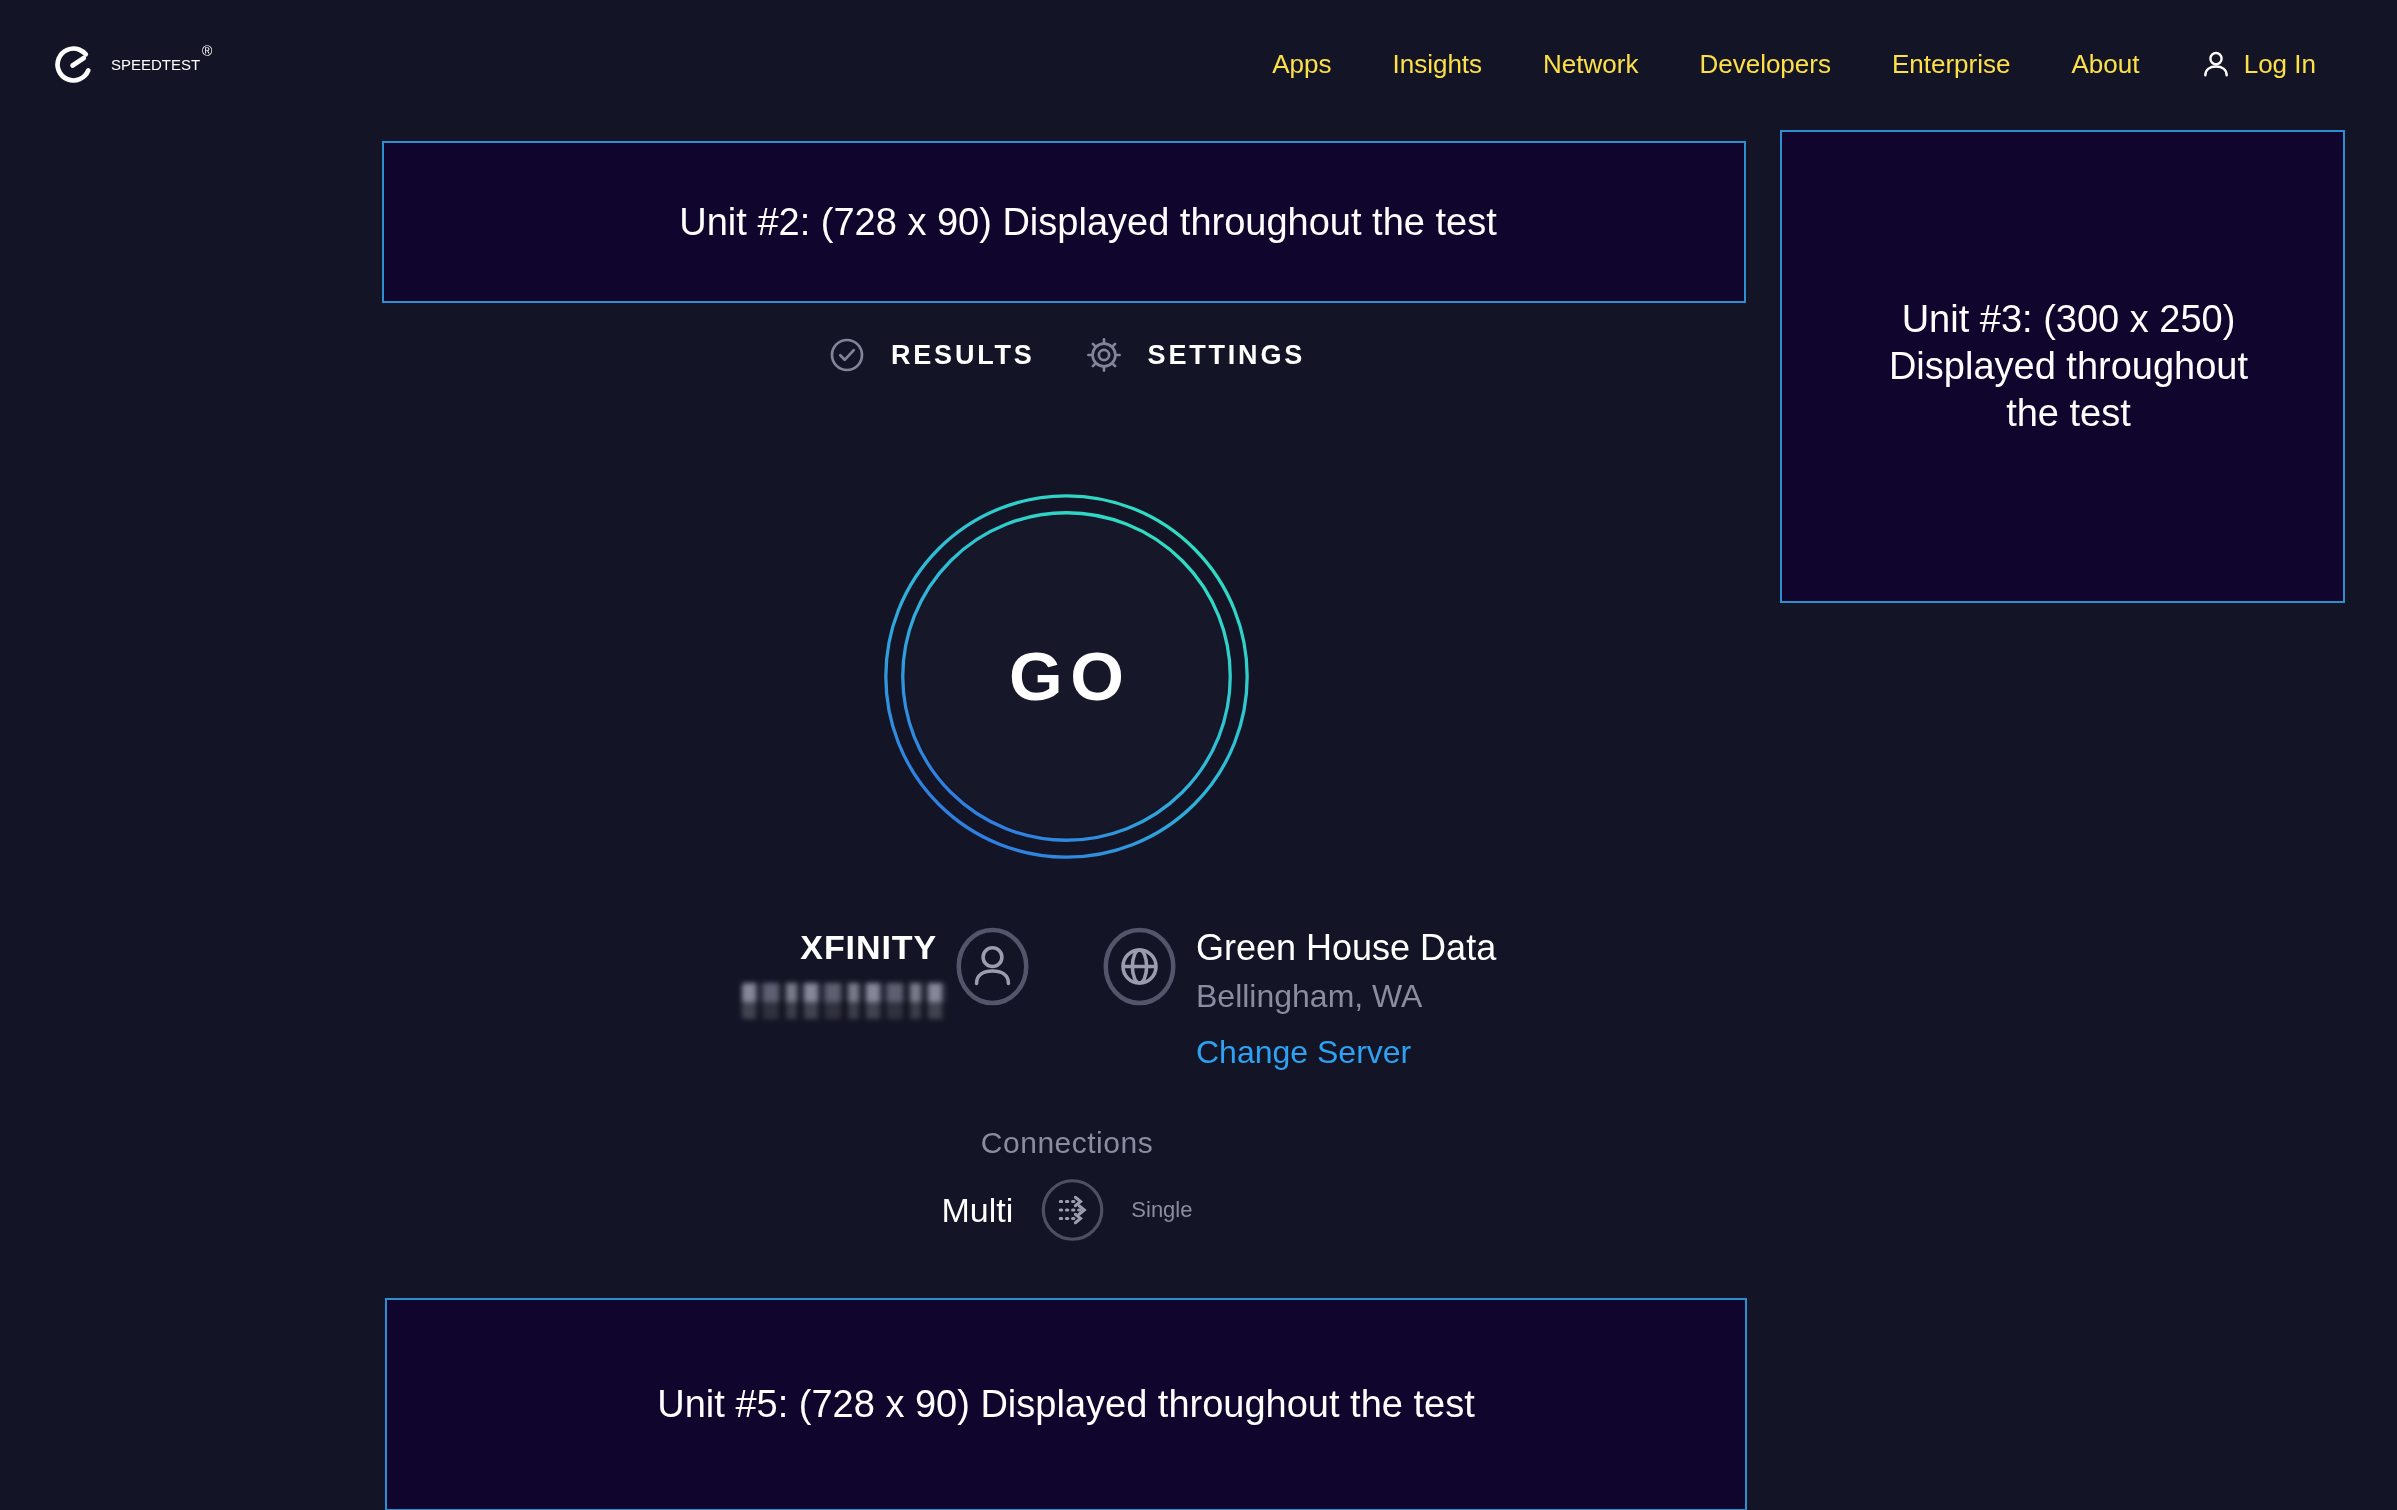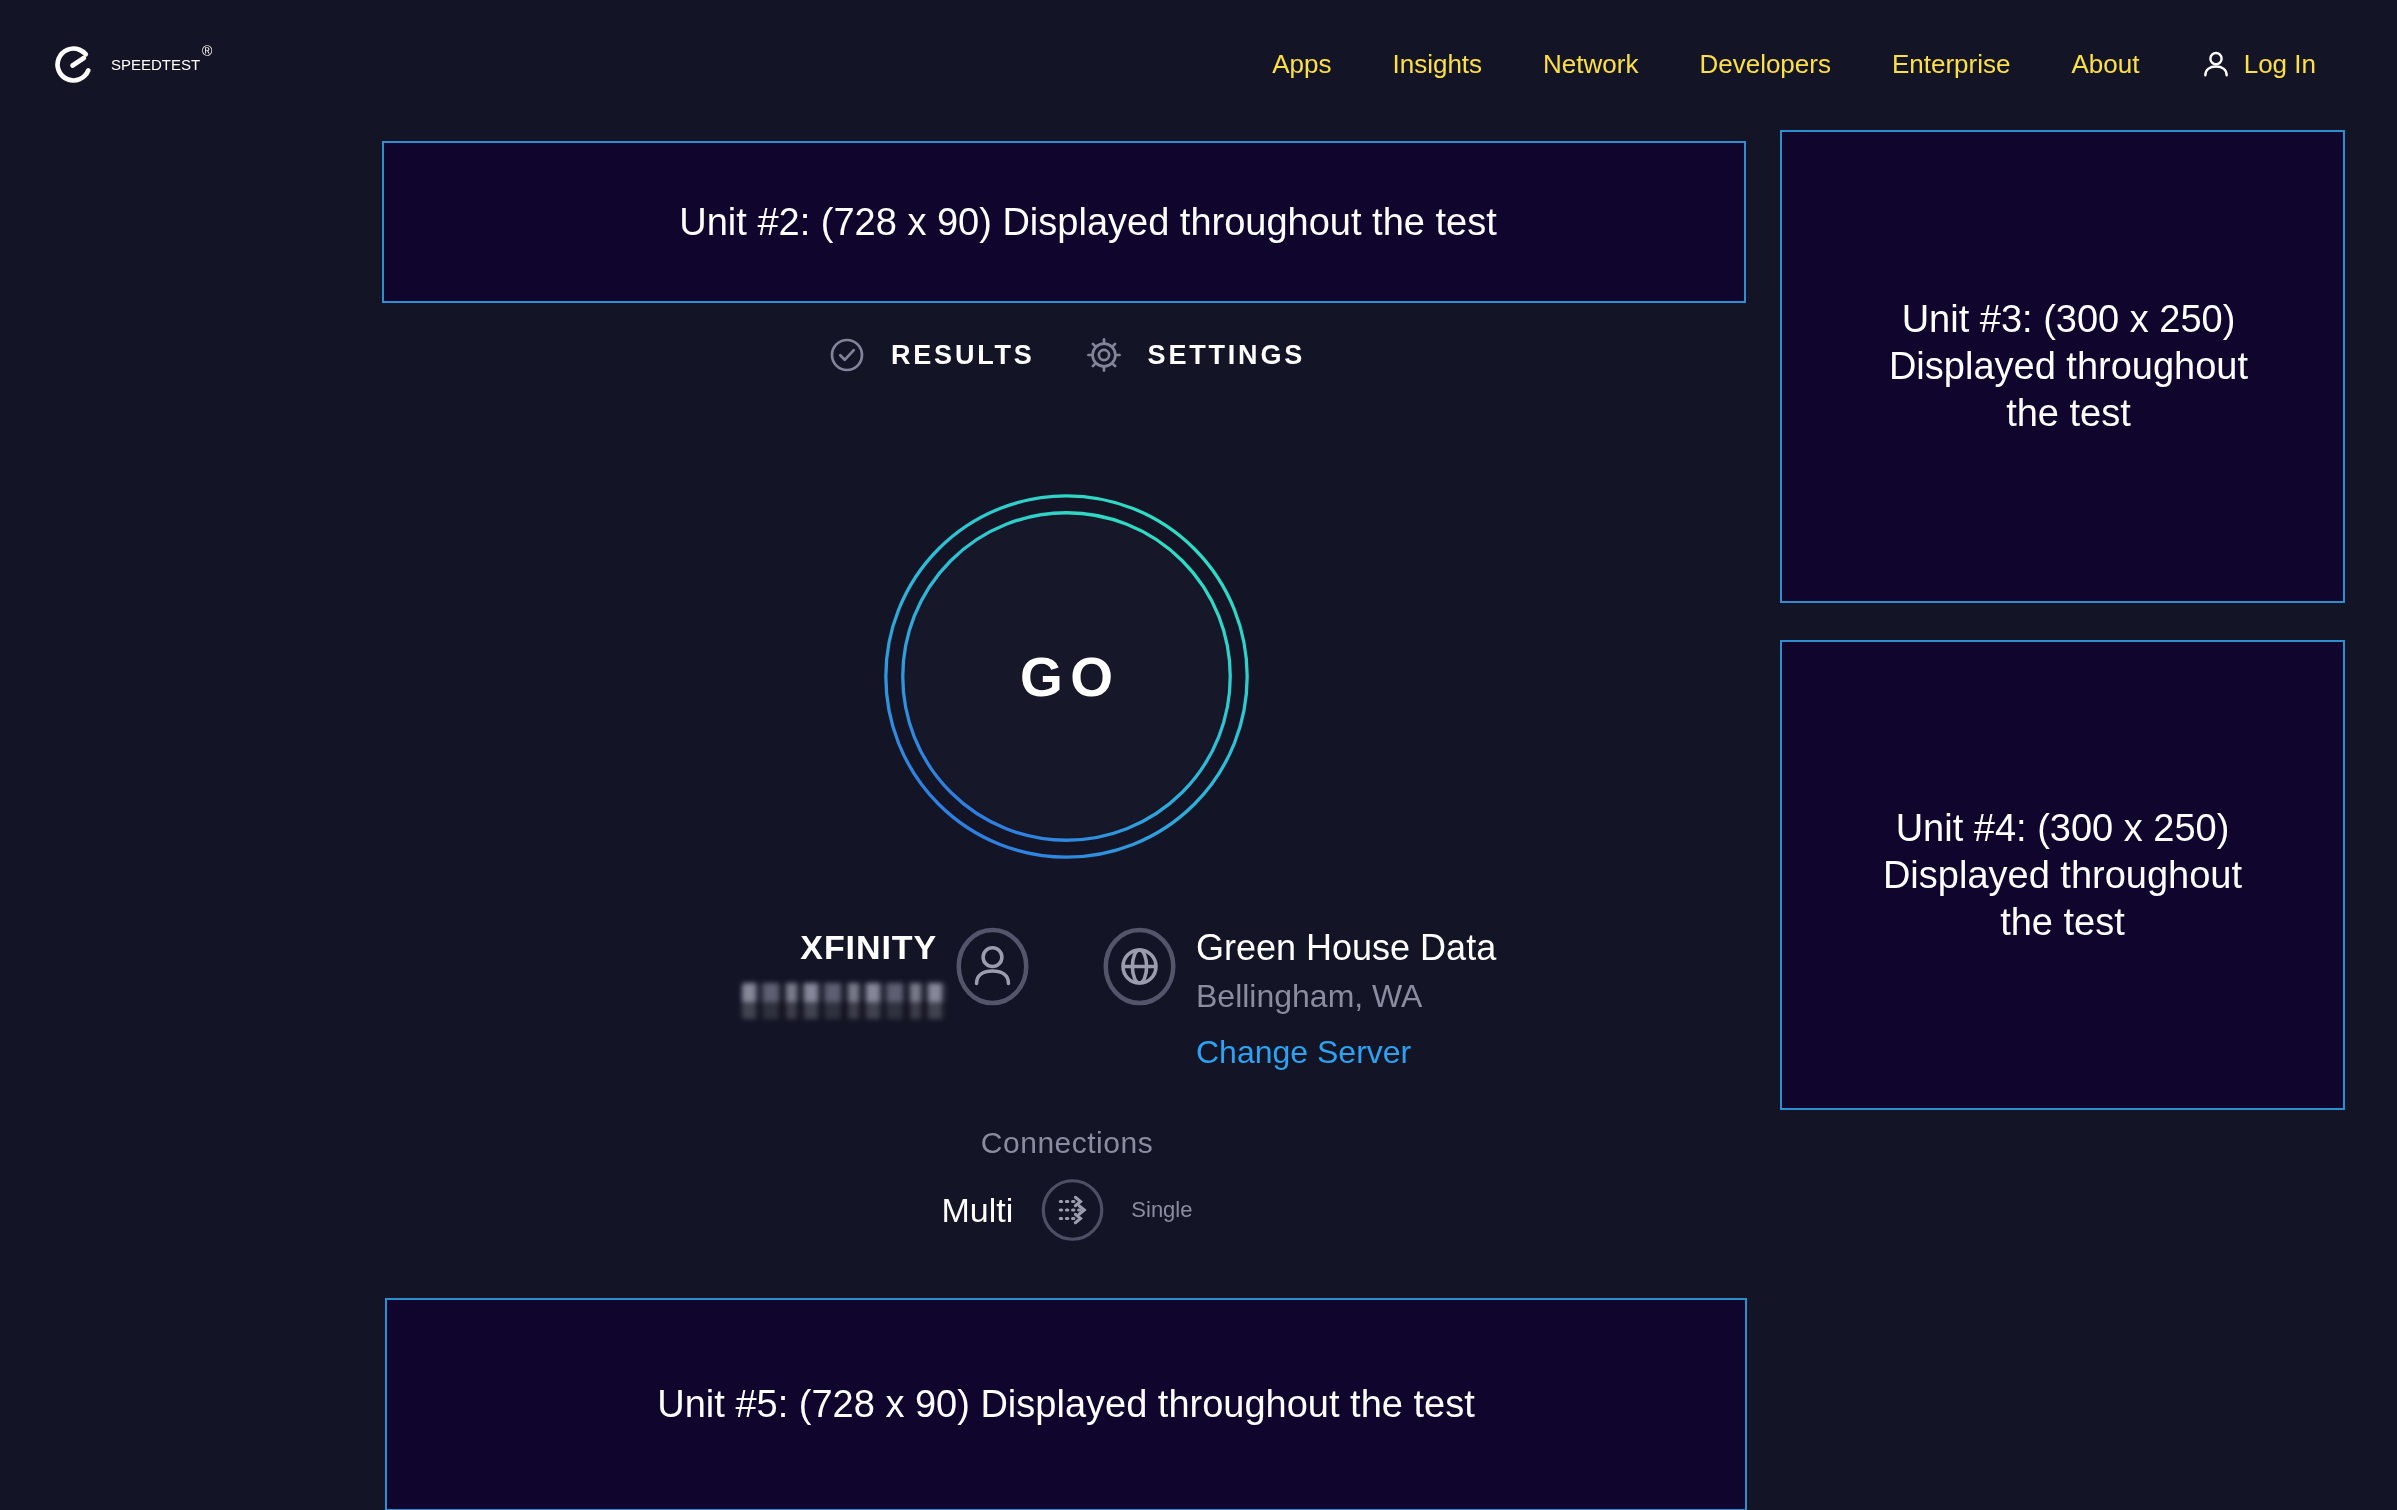--- a/index.html
+++ b/index.html
@@ -38,21 +38,21 @@
           display:flex; align-items:center; gap:51px; }
   .tab { display:flex; align-items:center; gap:26px; cursor:pointer; }
   .tab-label { font-size:27px; font-weight:700; letter-spacing:2.8px; color:#fff; }
 
   
   .go-wrap { position:absolute; left:883px; top:493px; width:367px; height:367px; cursor:pointer; }
   .go-wrap svg { position:absolute; left:0; top:0; }
   .go-label {
     position:absolute; left:0; top:0; width:367px; height:367px;
     display:flex; align-items:center; justify-content:center;
-    font-size:55px; font-weight:700; letter-spacing:7.5px; color:#fff;
+    font-size:69px; font-weight:700; letter-spacing:7.5px; color:#fff;
     padding-left:7.5px;
   }
 
   
   .isp-name { position:absolute; right:1460px; top:928px; font-size:34px; font-weight:600; letter-spacing:0.9px; color:#fff; white-space:nowrap; }
   .redacted-ip {
     position:absolute; left:742px; top:983px; width:205px; height:36px;
     background-image:
       linear-gradient(180deg, rgba(255,255,255,0) 52%, rgba(9,10,18,.55) 54%),
       repeating-linear-gradient(90deg,
@@ -109,23 +109,20 @@
         <span>Log In</span>
       </span>
     </div>
   </div>
 
   <div class="ad" id="ad2">
     <div class="ad-text">Unit #2: (728 x 90) Displayed throughout the test</div>
   </div>
   <div class="ad" id="ad3">
     <div class="ad-text">Unit #3: (300 x 250) Displayed throughout the test</div>
-  </div>
-  <div class="ad" id="ad4">
-    <div class="ad-text">Unit #4: (300 x 250) Displayed throughout the test</div>
   </div>
   <div class="ad" id="ad5">
     <div class="ad-text">Unit #5: (728 x 90) Displayed throughout the test</div>
   </div>
 
   <div class="tabs">
     <div class="tab">
       <span style="display:flex;">
         <svg width="36" height="36" viewBox="0 0 24 24" fill="none">
           <circle cx="12" cy="12" r="10" stroke="#83849a" stroke-width="1.8"></circle>

